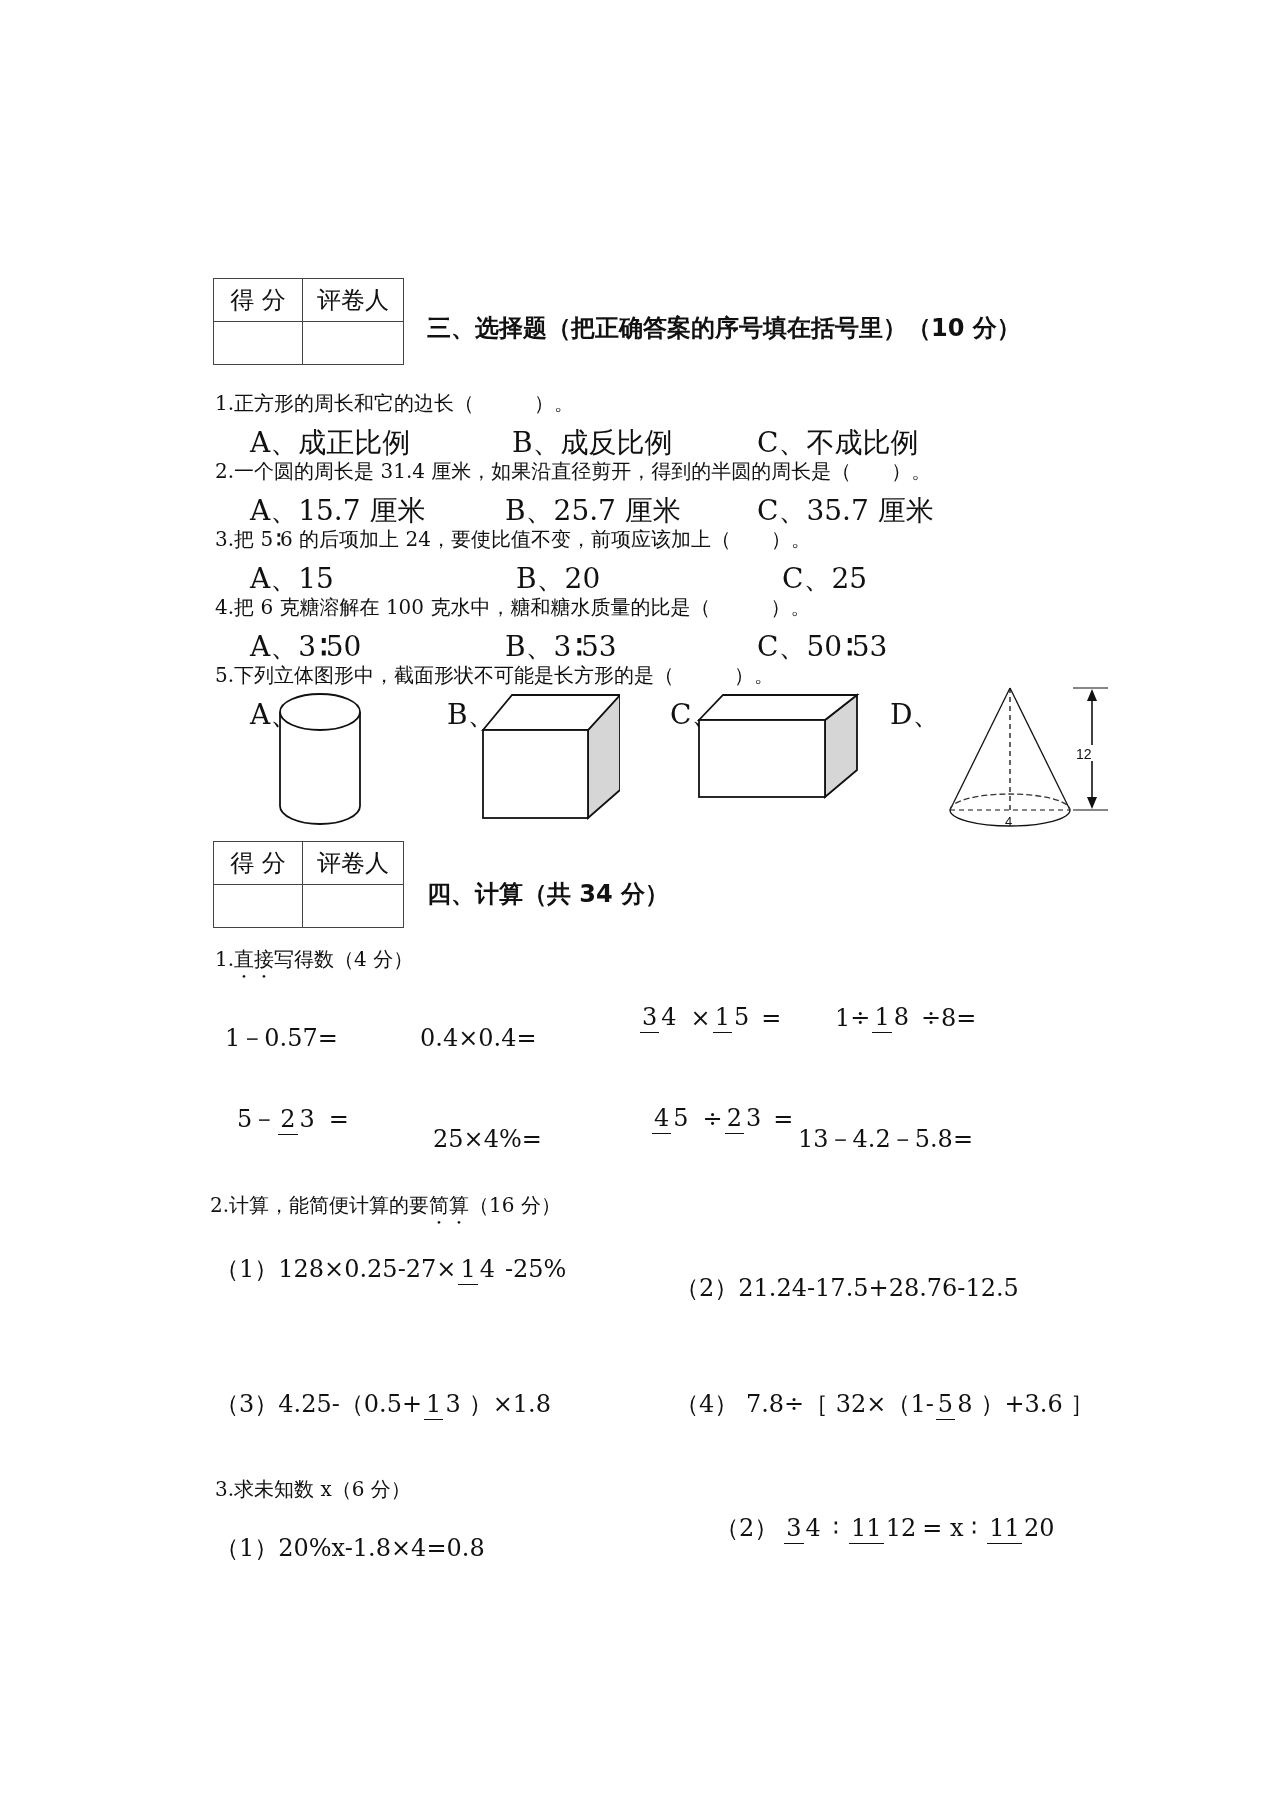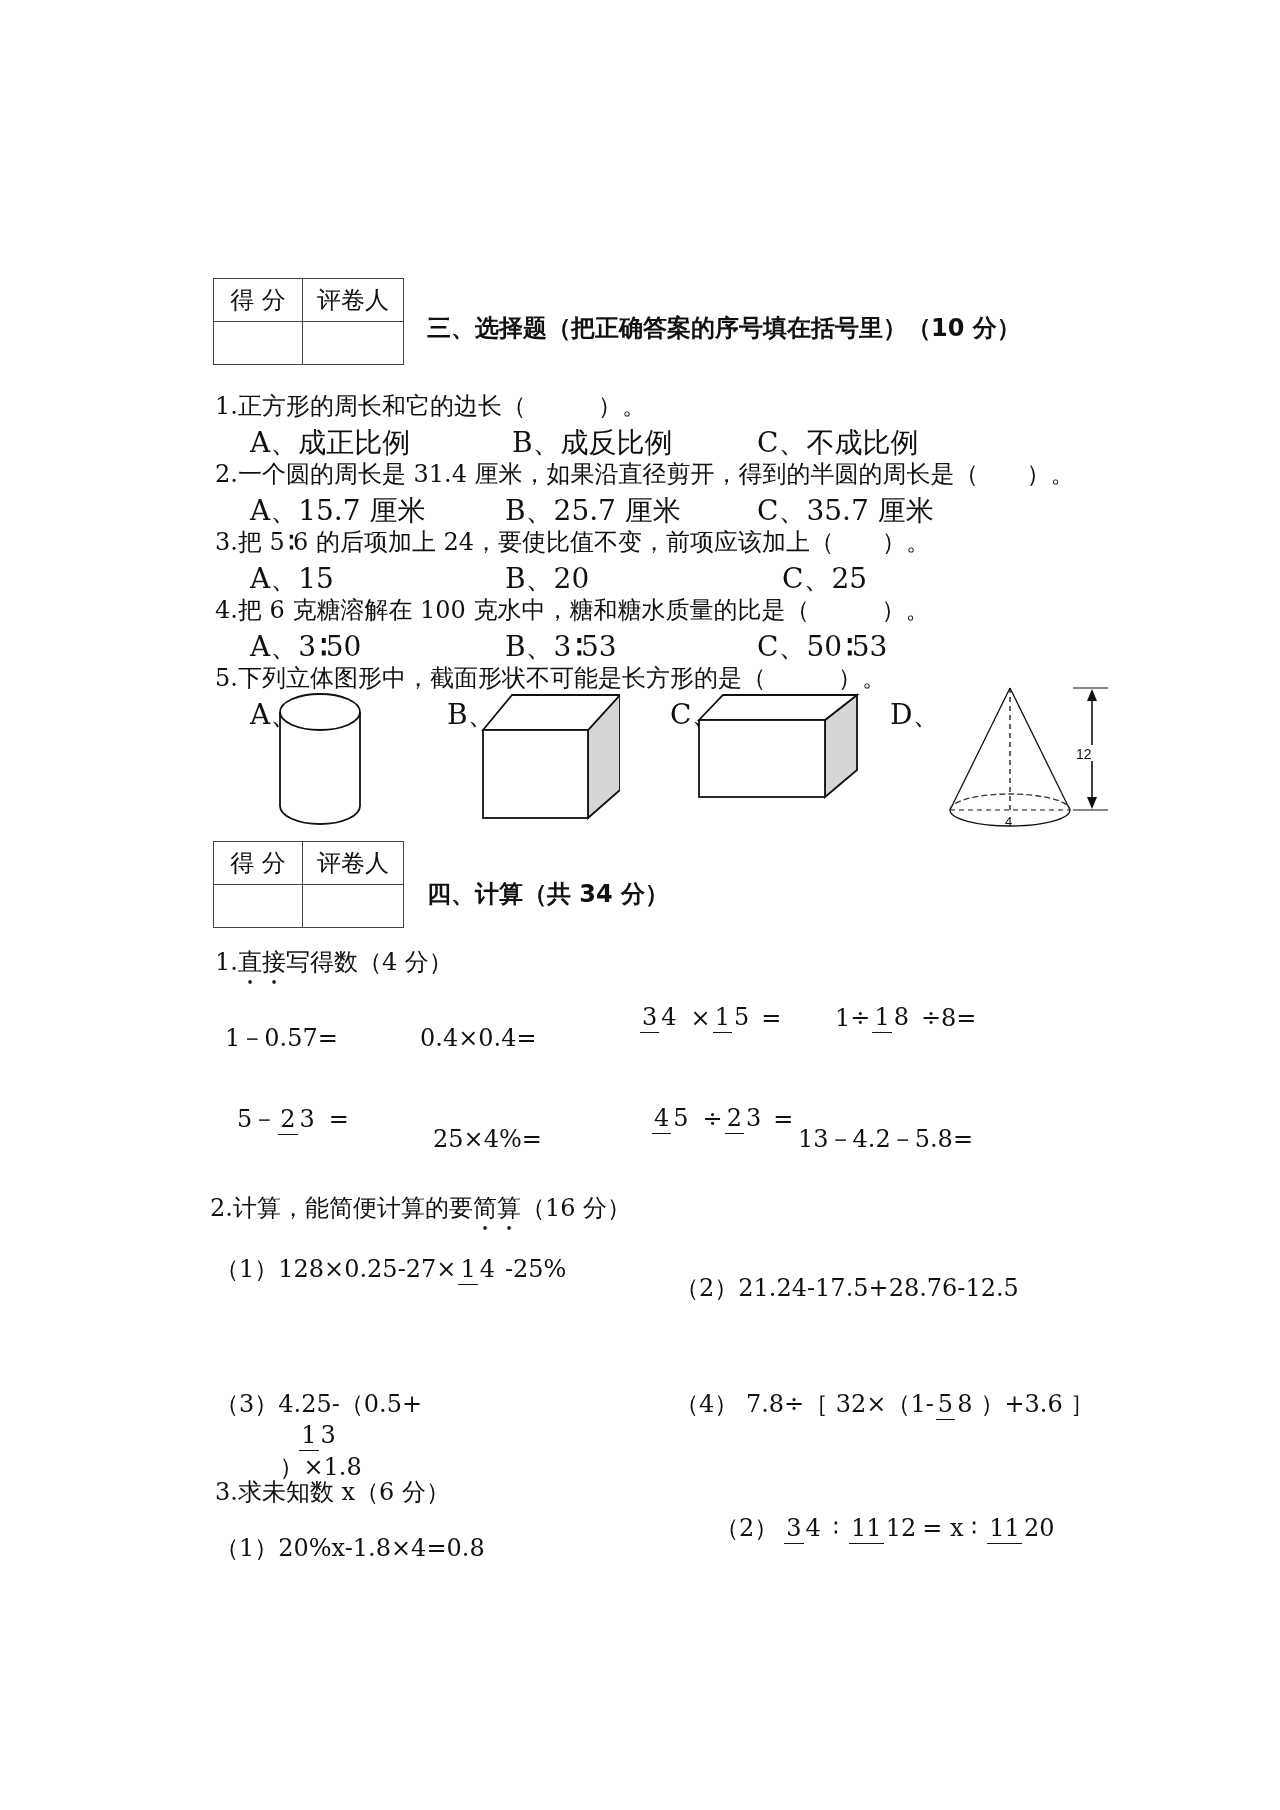--- a/index.html
+++ b/index.html
@@ -1,19 +1,19 @@
 <!DOCTYPE html>
 <html><head>
 <meta charset="utf-8">
 <style>
   html, body { margin:0; padding:0; background:#ffffff; }
   body { width:1280px; height:1810px; position:relative; overflow:hidden;
          font-family:"DejaVu Serif","Liberation Serif",serif; color:#111; }
   .abs { position:absolute; }
-  .q { font-size:24px; white-space:nowrap; letter-spacing:0px; }
+  .q { font-size:20px; white-space:nowrap; letter-spacing:0px; }
   .opt { font-size:28px; white-space:nowrap; }
   .sec-title { font-family:"DejaVu Sans","Liberation Sans",sans-serif; font-weight:bold; font-size:24px; white-space:nowrap; }
   table.score { border-collapse:collapse; position:absolute;border-radius:18px; }
   table.score td { border:1.5px solid #444; width:88px; height:42px; text-align:center; font-size:24px; padding:0; }
   table.score td.w2 { width:100px; }
   .emph { text-emphasis:dot; -webkit-text-emphasis:dot; text-emphasis-position:under right; -webkit-text-emphasis-position:under; }
   .frac { display:inline-flex; flex-direction:column; align-items:center; vertical-align:middle; line-height:1; margin:0 2px; }
   .frac .num { padding:0 2px 3px 2px; border-bottom:1.5px solid #111; }
   .frac .den { padding:3px 2px 0 2px; }
   .expr { font-size:24px; white-space:nowrap; display:flex; align-items:center; }
@@ -41,21 +41,21 @@
 <div class="abs opt" style="left:512px; top:424px;">B、成反比例</div>
 <div class="abs opt" style="left:757px; top:424px;">C、不成比例</div>
 
 <div class="abs q" style="left:215px; top:458px;">2.一个圆的周长是 31.4 厘米，如果沿直径剪开，得到的半圆的周长是（　　）。</div>
 <div class="abs opt" style="left:250px; top:492px;">A、15.7 厘米</div>
 <div class="abs opt" style="left:505px; top:492px;">B、25.7 厘米</div>
 <div class="abs opt" style="left:757px; top:492px;">C、35.7 厘米</div>
 
 <div class="abs q" style="left:215px; top:526px;">3.把 5∶6 的后项加上 24，要使比值不变，前项应该加上（　　）。</div>
 <div class="abs opt" style="left:250px; top:560px;">A、15</div>
-<div class="abs opt" style="left:505px; top:560px;">B、20</div>
+<div class="abs opt" style="left:516px; top:560px;">B、20</div>
 <div class="abs opt" style="left:746px; top:560px;margin-left:36px;">C、25</div>
 
 <div class="abs q" style="left:215px; top:594px;">4.把 6 克糖溶解在 100 克水中，糖和糖水质量的比是（　　　）。</div>
 <div class="abs opt" style="left:250px; top:628px;">A、3∶50</div>
 <div class="abs opt" style="left:505px; top:628px;">B、3∶53</div>
 <div class="abs opt" style="left:757px; top:628px;">C、50∶53</div>
 
 <div class="abs q" style="left:215px; top:662px;text-align:right;">5.下列立体图形中，截面形状不可能是长方形的是（　　　）。</div>
 <div class="abs opt" style="left:250px; top:696px;">A、</div>
 <div class="abs opt" style="left:447px; top:696px;">B、</div>
@@ -159,21 +159,21 @@
 
 <div class="abs expr" style="left:215px; top:1253px;">
   <span>（1）128×0.25-27×</span>
   <span class="frac"><span class="num">1</span><span class="den">4</span></span>
   <span style="margin-left:6px">-25%</span>
 </div>
 <div class="abs expr" style="left:675px; top:1270px; height:36px;">
     <span>（2）21.24-17.5+28.76-12.5</span>
   </div>
 
-<div class="abs expr" style="left:215px; top:1388px;flex-direction:column;">
+<div class="abs expr" style="left:215px; top:1388px;">
   <span>（3）4.25-（0.5+</span>
   <span class="frac"><span class="num">1</span><span class="den">3</span></span>
   <span style="margin-left:4px">）×1.8</span>
 </div>
 <div class="abs expr" style="left:675px; top:1388px;">
   <span>（4） 7.8÷［ 32×（1-</span>
   <span class="frac"><span class="num">5</span><span class="den">8</span></span>
   <span style="margin-left:4px">）+3.6 ］</span>
 </div>
 

